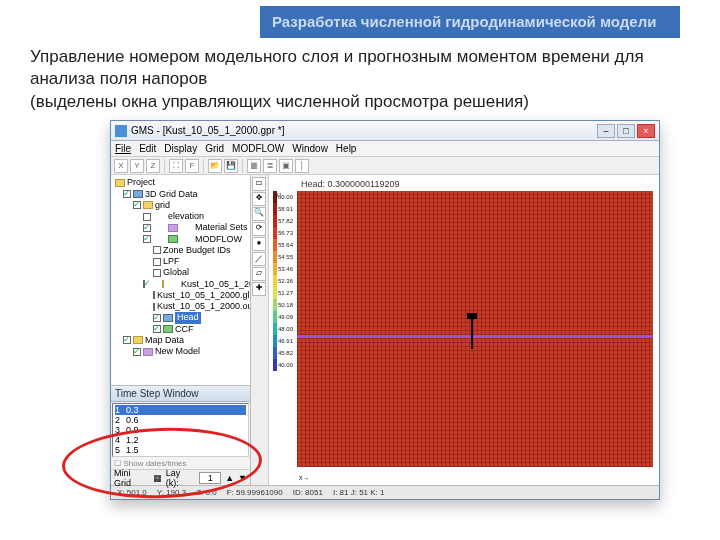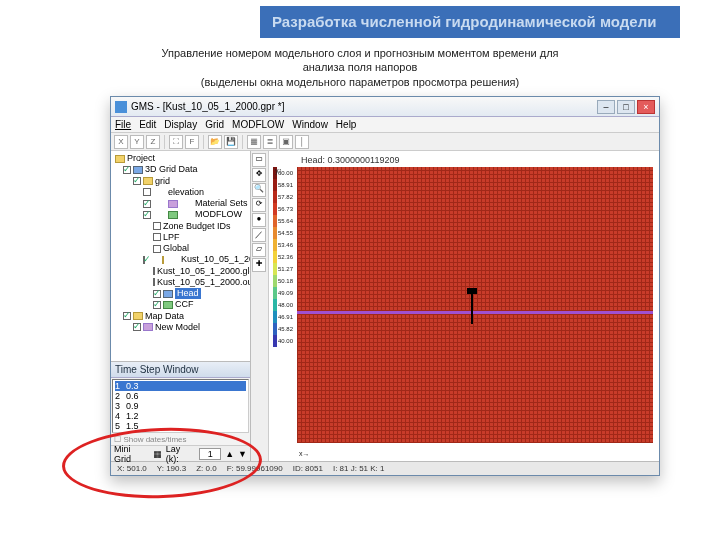--- a/index.html
+++ b/index.html
@@ -1,18 +1,18 @@
 <!DOCTYPE html>
 <html><head>
 <meta charset="utf-8">
 <style>
   * { box-sizing: border-box; margin: 0; padding: 0; }
   body { width: 720px; height: 540px; font-family: Arial, sans-serif; background: #fff; overflow: hidden; font-size: 11px; }
   .banner { background: #3b6fb8; color: #c8daf0; padding: 6px 12px; margin: 6px 40px 6px 260px; font-size: 15px; font-weight: bold; line-height: 1.3; }
-  .caption { text-align: center; font-size: 11px; color: #222; padding: 2px 30px 6px; line-height: 1.35; }
+  .caption { text-align: left; font-size: 17px; color: #222; padding: 2px 30px 6px; line-height: 1.35; }
   .win { margin: 0 60px 10px 110px; border: 1px solid #6b8aab; background: #22c55e; box-shadow: 0 6px 14px rgba(0,0,0,0.25); height: 380px; position: relative; }
   .titlebar { height: 20px; background: linear-gradient(#f8f8f8,#e3eaf2); border-bottom: 1px solid #aac; display: flex; align-items: center; padding: 0 4px; font-size: 10px; }
   .titlebar .ico { width: 12px; height: 12px; background: #4a90d9; margin-right: 4px; }
   .titlebar .spacer { flex: 1; }
   .titlebar .wbtn { width: 18px; height: 14px; margin-left: 2px; background: #dde6f0; border: 1px solid #9ab; font-size: 9px; text-align: center; line-height: 12px; }
   .titlebar .wbtn.close { background: #e45b5b; color: #fff; border-color: #b33; }
   .menubar { height: 16px; background: #f4f4f4; border-bottom: 1px solid #ccc; display: flex; font-size: 10px; padding: 0 4px; gap: 8px; align-items: center; }
   .menubar span { cursor: default; }
   .menubar span u { text-decoration: underline; }
   .toolbar { height: 18px; background: #f0f0f0; border-bottom: 1px solid #ccc; display: flex; align-items: center; gap: 2px; padding: 0 3px; }
@@ -63,21 +63,21 @@
   .ellipse { position: absolute; border: 3px solid #d22; border-radius: 50%; pointer-events: none; }
   .ellipse.e1 { left: 62px; top: 428px; width: 200px; height: 70px; transform: rotate(-2deg); }
 </style>
 </head>
 <body>
 
 <div class="banner">Разработка численной гидродинамической модели</div>
 <div class="caption">
   <span>Управление номером модельного слоя и прогнозным моментом времени для</span><br>
   <span>анализа поля напоров</span><br>
-  <span>(выделены окна модельного параметров просмотра решения)</span>
+  <span>(выделены окна управляющих численной просмотра решения)</span>
 </div>
 
 <div class="win">
   <div class="titlebar">
     <span class="ico"></span>
     <span>GMS - [Kust_10_05_1_2000.gpr *]</span>
     <span class="spacer"></span>
     <span class="wbtn">–</span>
     <span class="wbtn">□</span>
     <span class="wbtn close">×</span>

